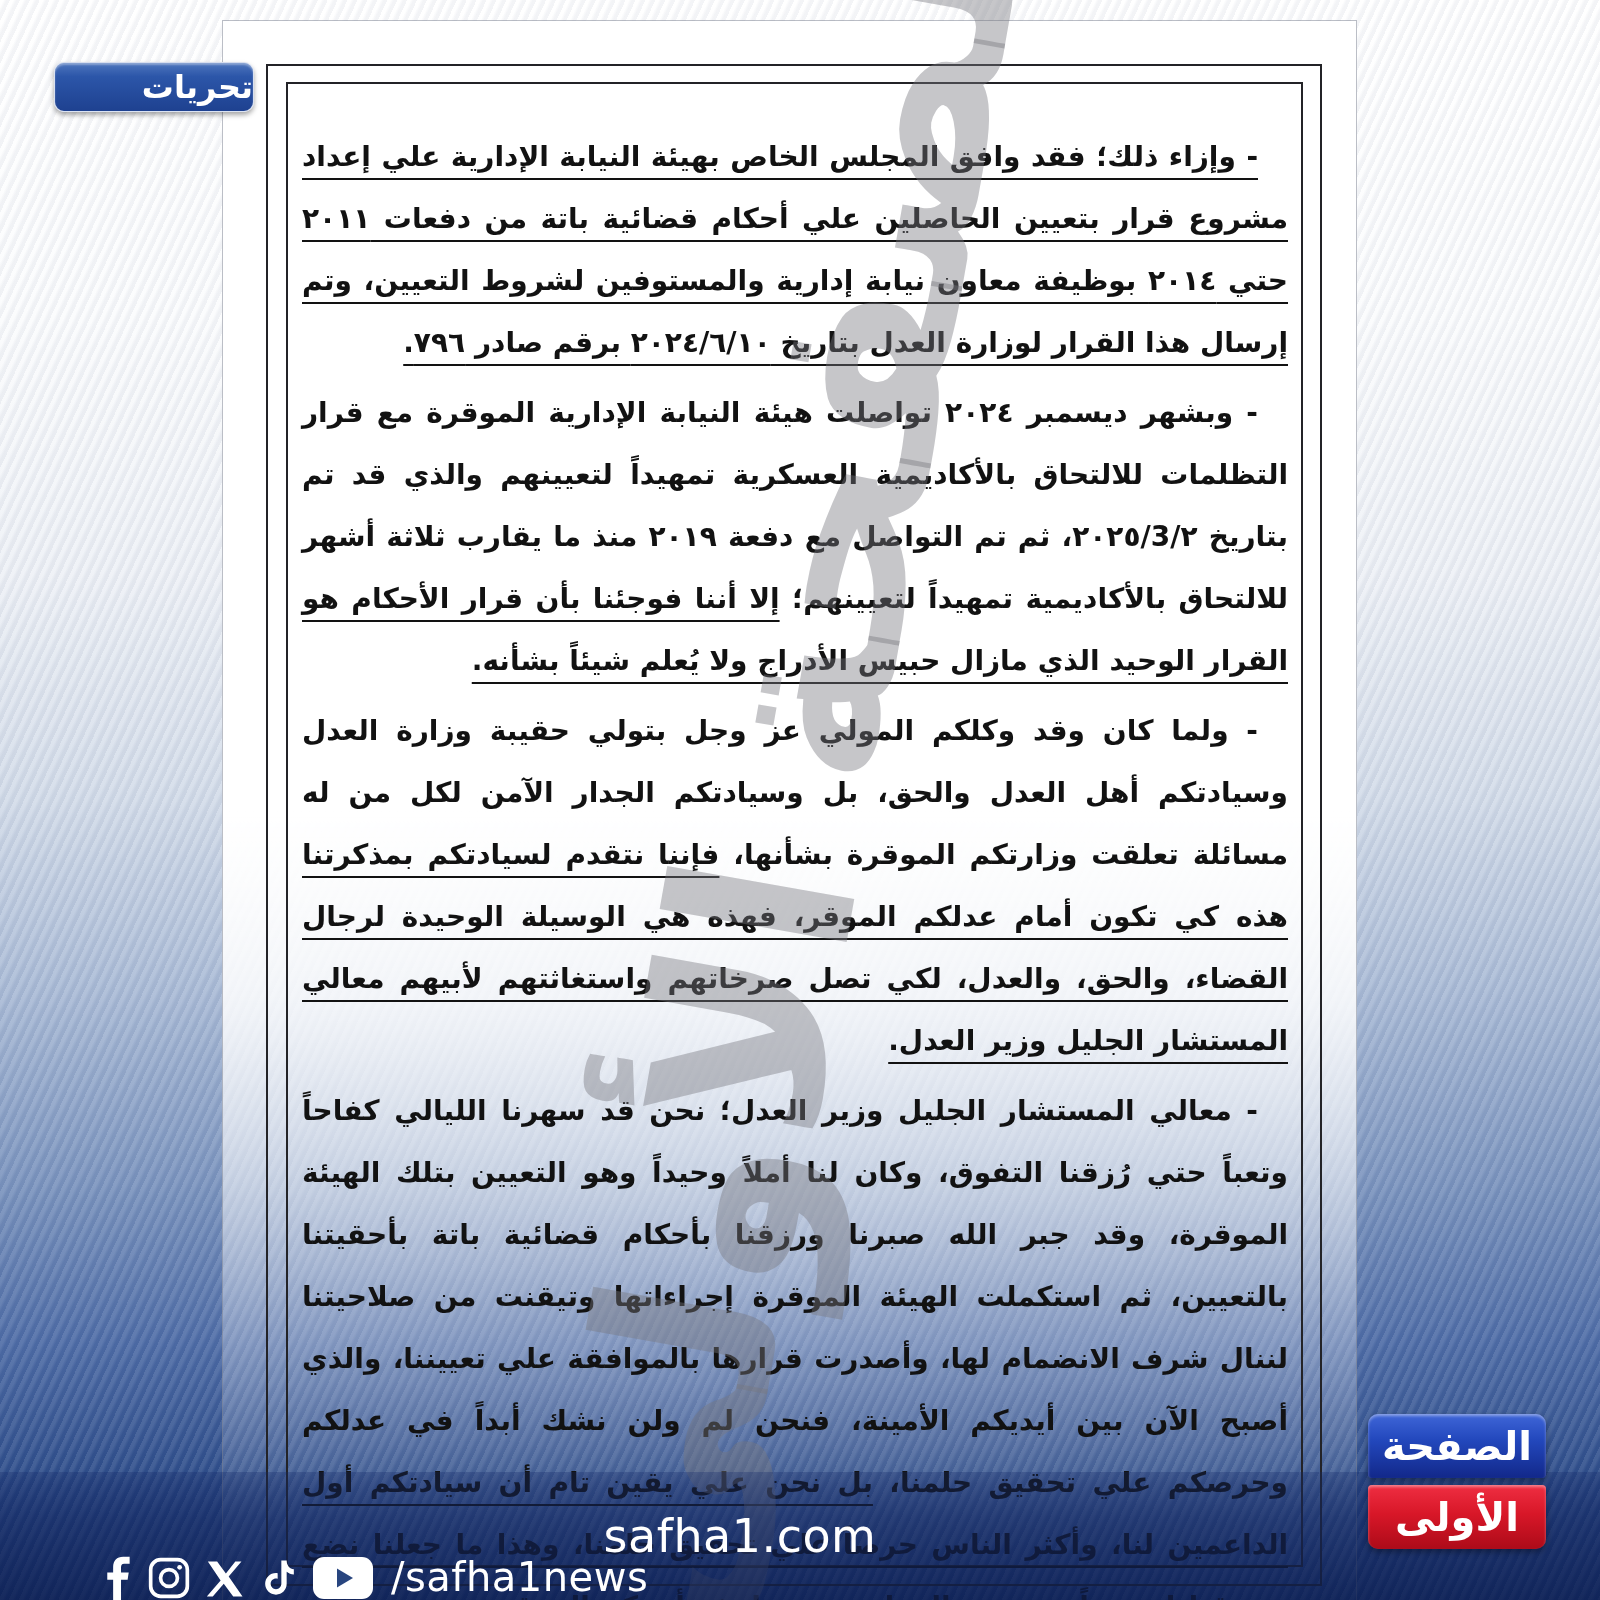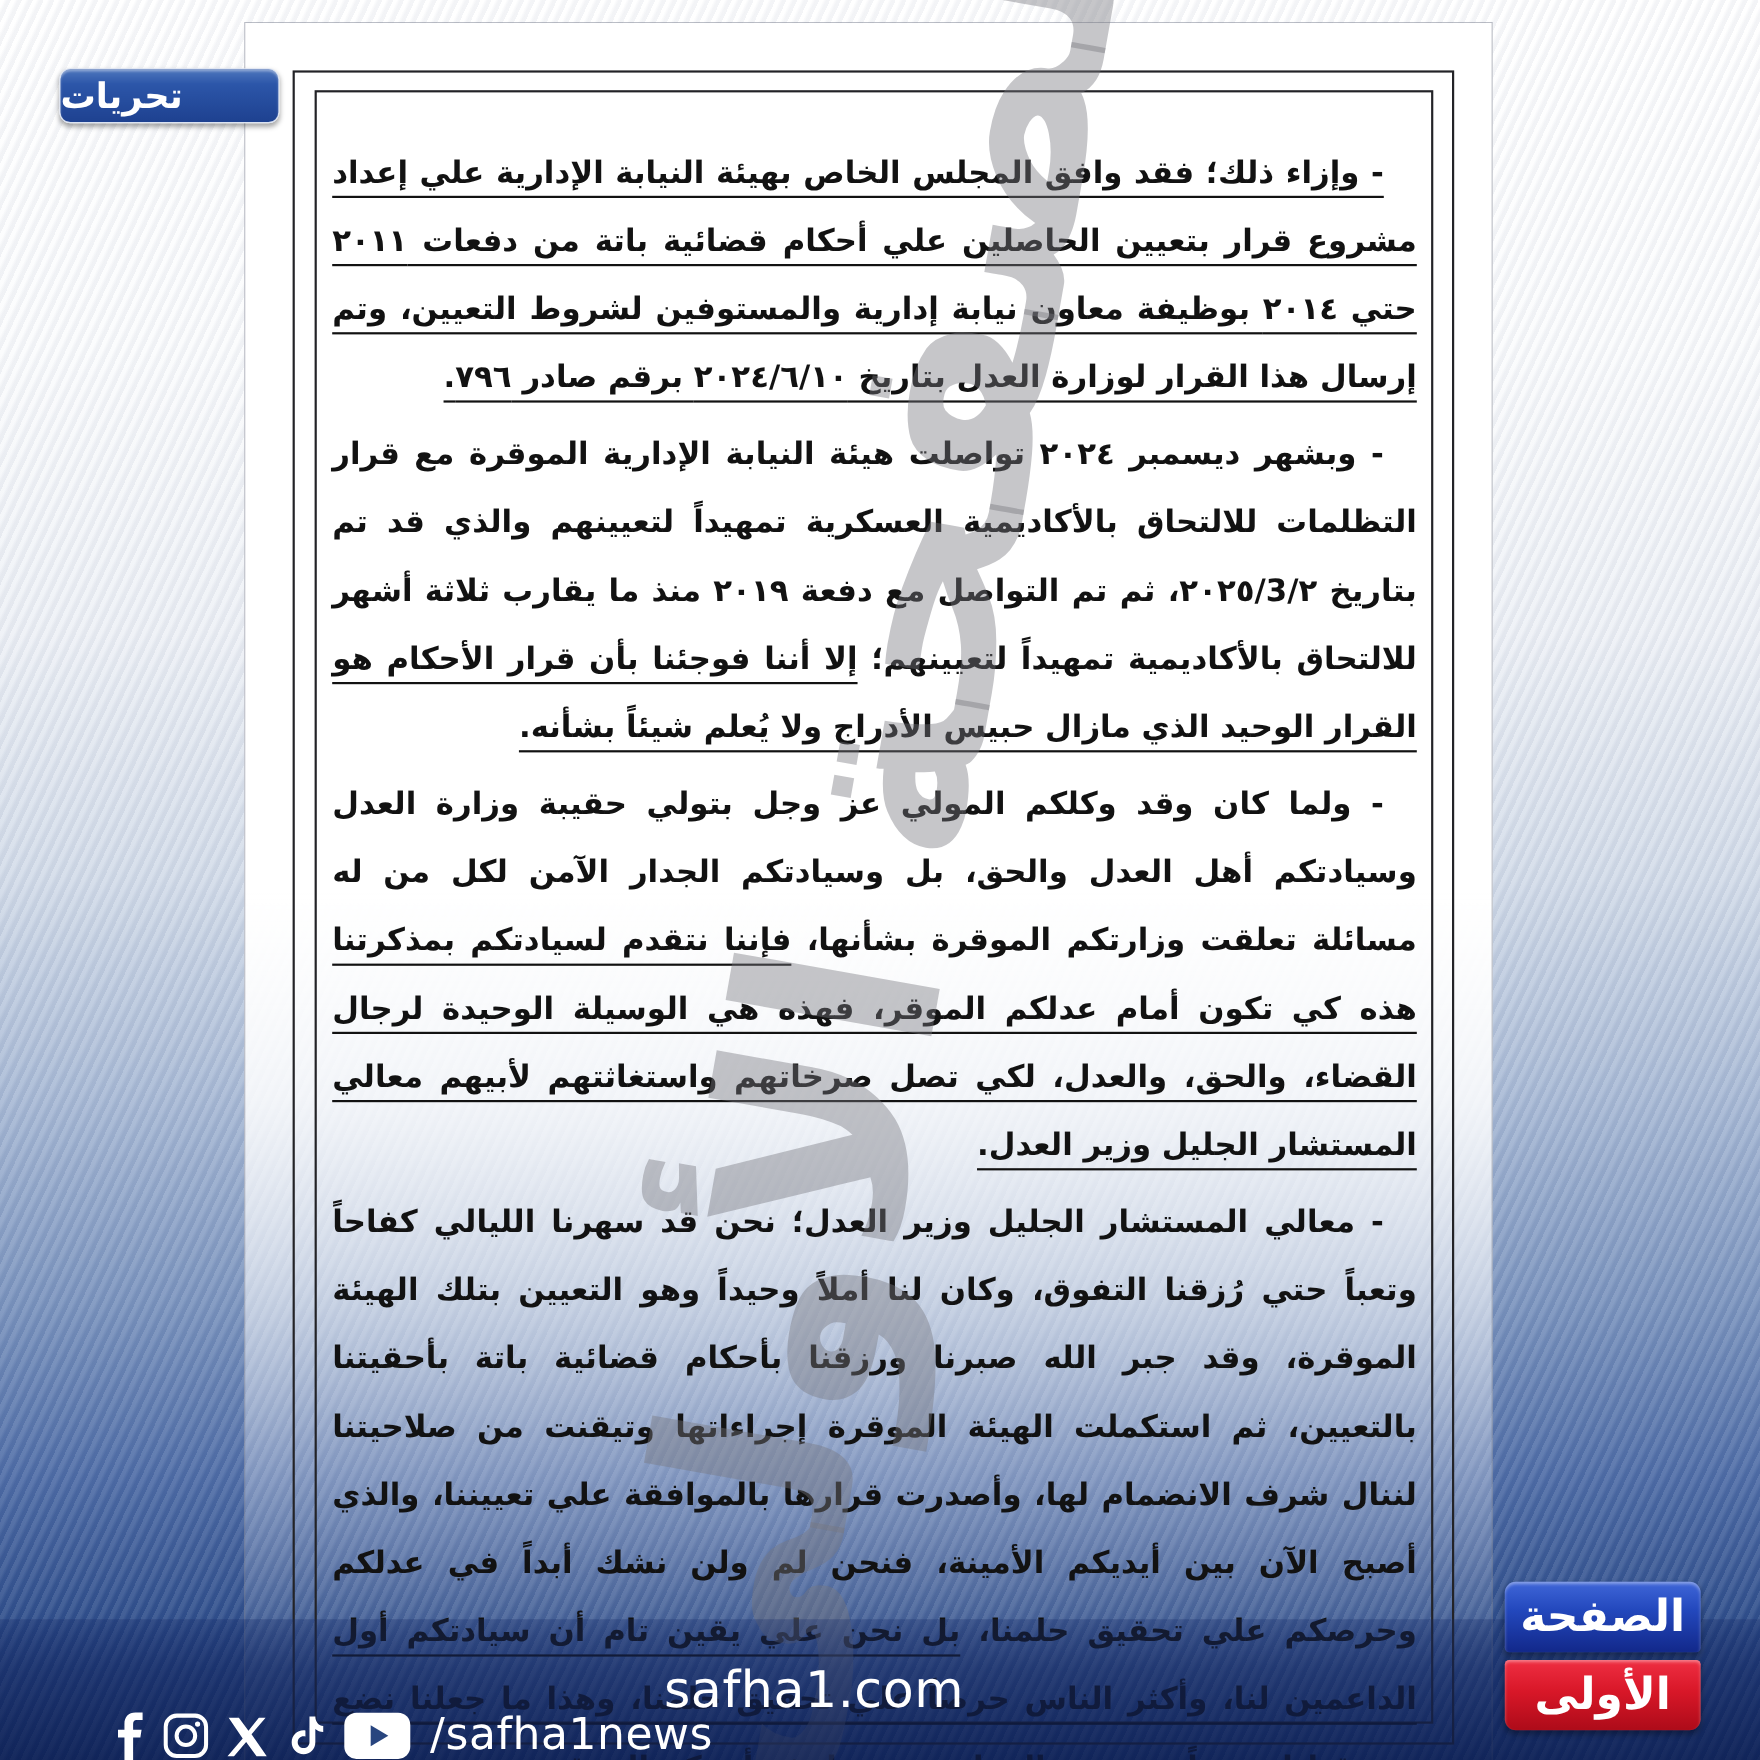--- a/index.html
+++ b/index.html
@@ -54,21 +54,21 @@
     color:rgba(118,120,126,0.42);
     pointer-events:none;
   }
   
   .badge{
     position:absolute;left:54px;top:62px;width:198px;height:48px;z-index:6;
     border-radius:10px;border:1px solid rgba(235,240,248,0.9);
     background:linear-gradient(180deg,#4e76bd 0%,#2c56a9 28%,#1e4190 100%);
     box-shadow:0 3px 5px rgba(0,0,0,0.35), inset 0 2px 2px rgba(255,255,255,0.35);
     color:#ffffff;font-weight:bold;font-size:32px;line-height:48px;
-    text-align:left;direction:rtl;
+    text-align:right;direction:rtl;
   }
   
   .footer{
     position:absolute;left:0;bottom:0;width:1600px;height:128px;z-index:5;
     background:linear-gradient(180deg,
       rgba(21,42,104,0.30) 0%,rgba(17,36,94,0.55) 35%,rgba(12,28,78,0.70) 100%);
   }
   .social{
     position:absolute;left:104px;top:0;height:128px;
     display:flex;align-items:flex-end;gap:13px;color:#ffffff;
@@ -85,21 +85,20 @@
   
   .logo{position:absolute;left:1368px;top:1414px;width:178px;z-index:7;direction:rtl;}
   .logo .box{
     height:64px;text-align:center;color:#ffffff;
     font-weight:bold;font-size:40px;line-height:64px;
     box-shadow:0 3px 6px rgba(0,0,0,0.35), inset 0 2px 3px rgba(255,255,255,0.4);
   }
   .logo-blue{
     border-radius:10px 10px 4px 4px;
     background:linear-gradient(180deg,#3f66d8 0%,#2348bd 40%,#12288a 100%);
-    margin-top:24px;
   }
   .logo-red{
     margin-top:7px;border-radius:4px 4px 10px 10px;
     background:linear-gradient(180deg,#ef2e42 0%,#d81728 45%,#ad0b19 100%);
   }
 </style>
 </head>
 <body>
 
 <div class="canvas">

